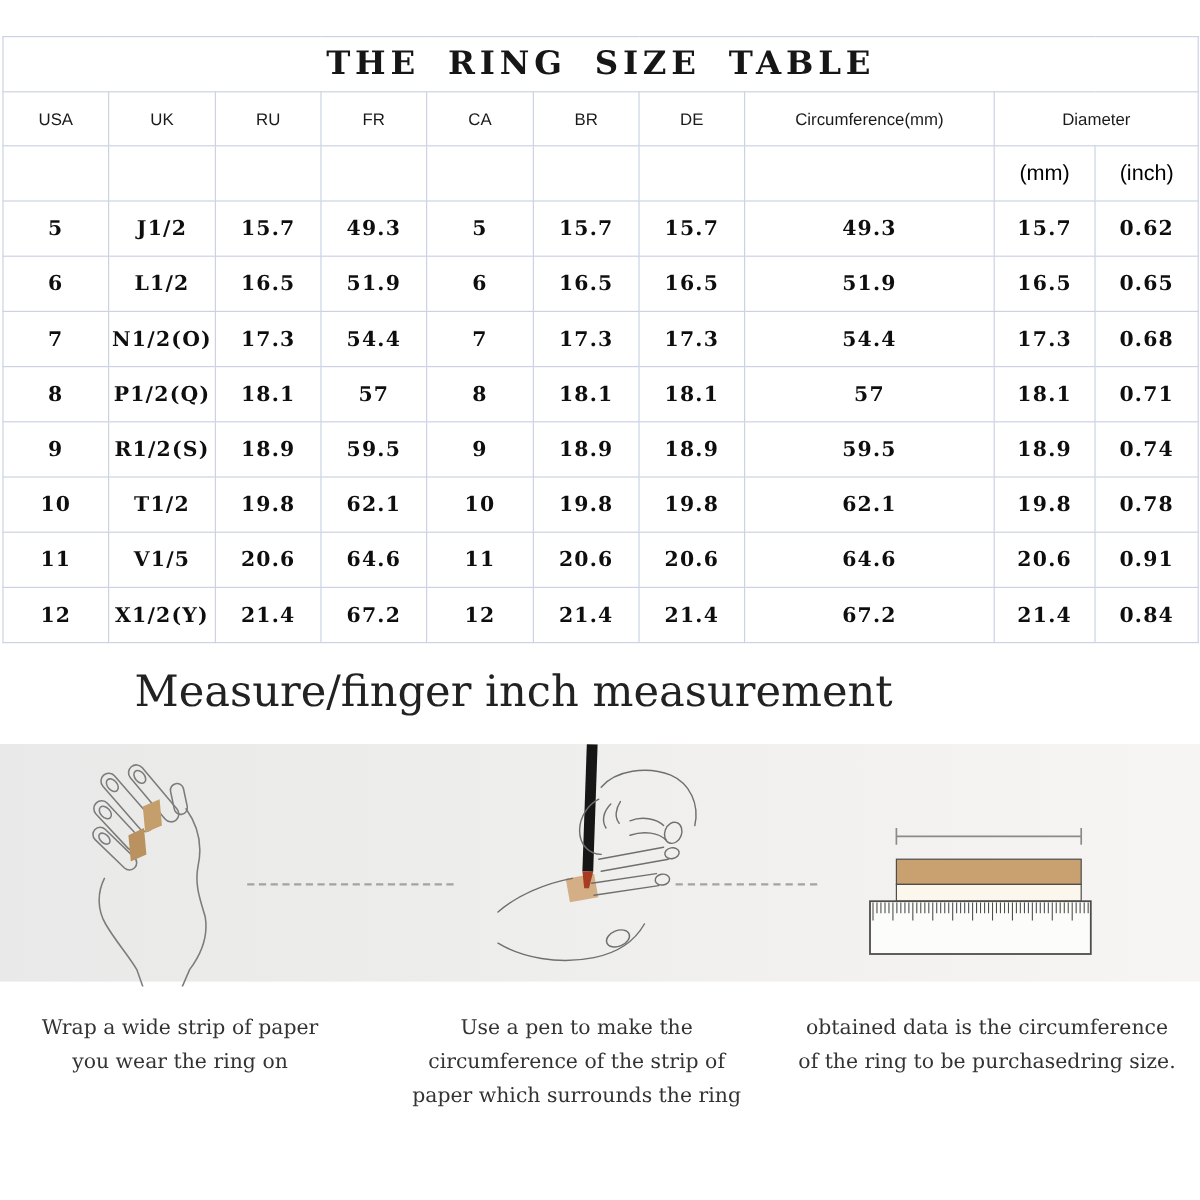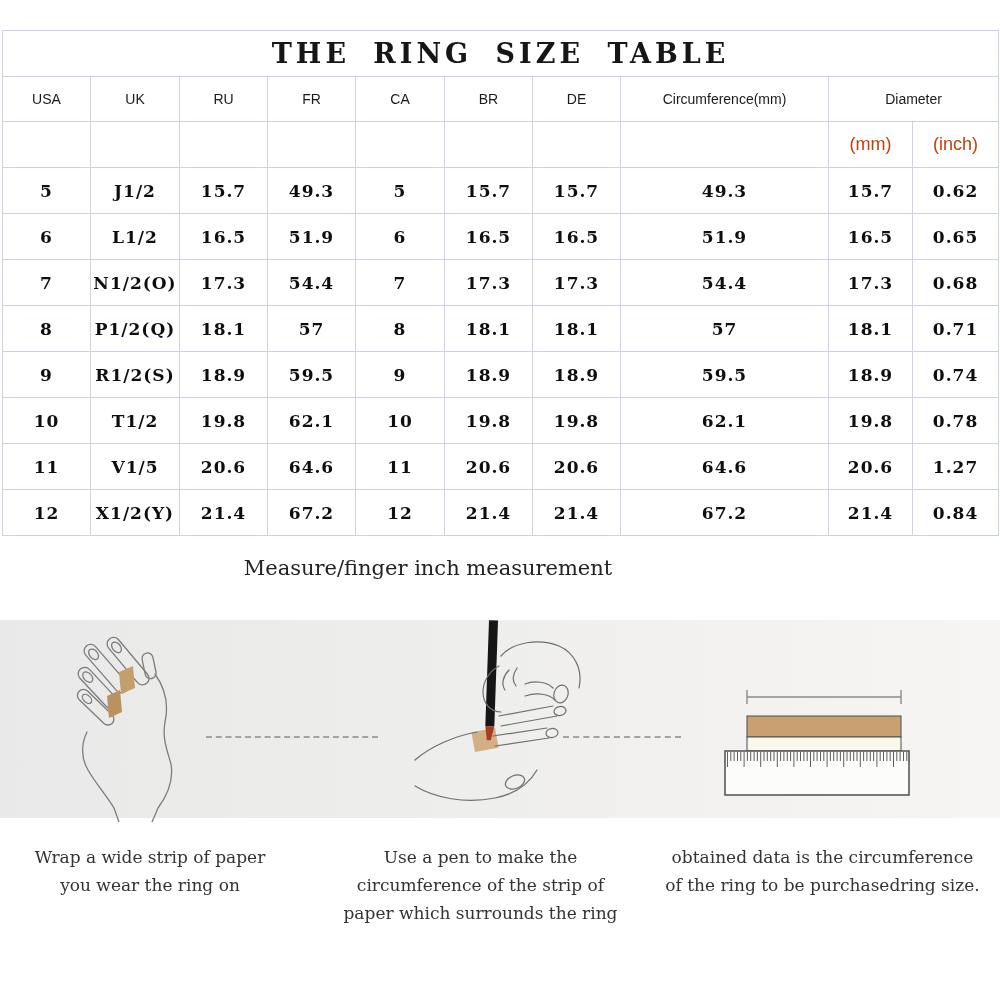--- a/index.html
+++ b/index.html
@@ -5,27 +5,27 @@
   html,body{margin:0;padding:0;background:#fff;}
   .page{position:relative;width:1000px;height:1000px;background:#ffffff;overflow:hidden;
         font-family:"Liberation Sans",sans-serif;color:#1c1c1c;}
 
   
   table.ring{position:absolute;left:2px;top:30px;width:996px;border-collapse:collapse;table-layout:fixed;}
   table.ring td{border:1px solid #ccd2e4;text-align:center;vertical-align:middle;padding:0;background:#fff;}
   .title-cell{height:45px;font-family:"DejaVu Serif",serif;font-weight:700;font-size:27px;
               letter-spacing:4px;word-spacing:10px;color:#161616;margin-left:27px;}
   .hdr{height:44px;font-size:14px;color:#1a1a1a;font-family:"Liberation Sans",sans-serif;}
-  .hdr2{height:45px;font-size:18px;color:#c2410c;}
+  .hdr2{height:45px;font-size:18px;color:#000000;}
   td.val{height:45px;font-family:"DejaVu Serif",serif;font-weight:700;font-size:17px;
          letter-spacing:1px;color:#0e0e0e;}
 
   
   .section-heading{position:absolute;top:556px;left:0;width:856px;text-align:center;
-                   font-family:"DejaVu Serif",serif;font-size:21px;color:#222;}
+                   font-family:"DejaVu Serif",serif;font-size:36px;color:#222;}
 
   
   .band{position:absolute;left:0;top:620px;width:1000px;height:198px;
         background:linear-gradient(90deg,#e9e9e9 0%,#ededeb 38%,#f2f1ef 70%,#f6f5f3 100%);}
   .dash{position:absolute;height:0;border-top:2px dashed #a3a3a3;}
   #dash1{left:206px;top:736px;width:172px;}
   #dash2{left:563px;top:736px;width:118px;}
   .illus{position:absolute;}
 
   
@@ -158,21 +158,21 @@
         <tr>
           <td class="val">11</td>
           <td class="val">V1/5</td>
           <td class="val">20.6</td>
           <td class="val">64.6</td>
           <td class="val">11</td>
           <td class="val">20.6</td>
           <td class="val">20.6</td>
           <td class="val">64.6</td>
           <td class="val">20.6</td>
-          <td class="val">1.27</td>
+          <td class="val">0.91</td>
         </tr>
         <tr>
           <td class="val">12</td>
           <td class="val">X1/2(Y)</td>
           <td class="val">21.4</td>
           <td class="val">67.2</td>
           <td class="val">12</td>
           <td class="val">21.4</td>
           <td class="val">21.4</td>
           <td class="val">67.2</td>

